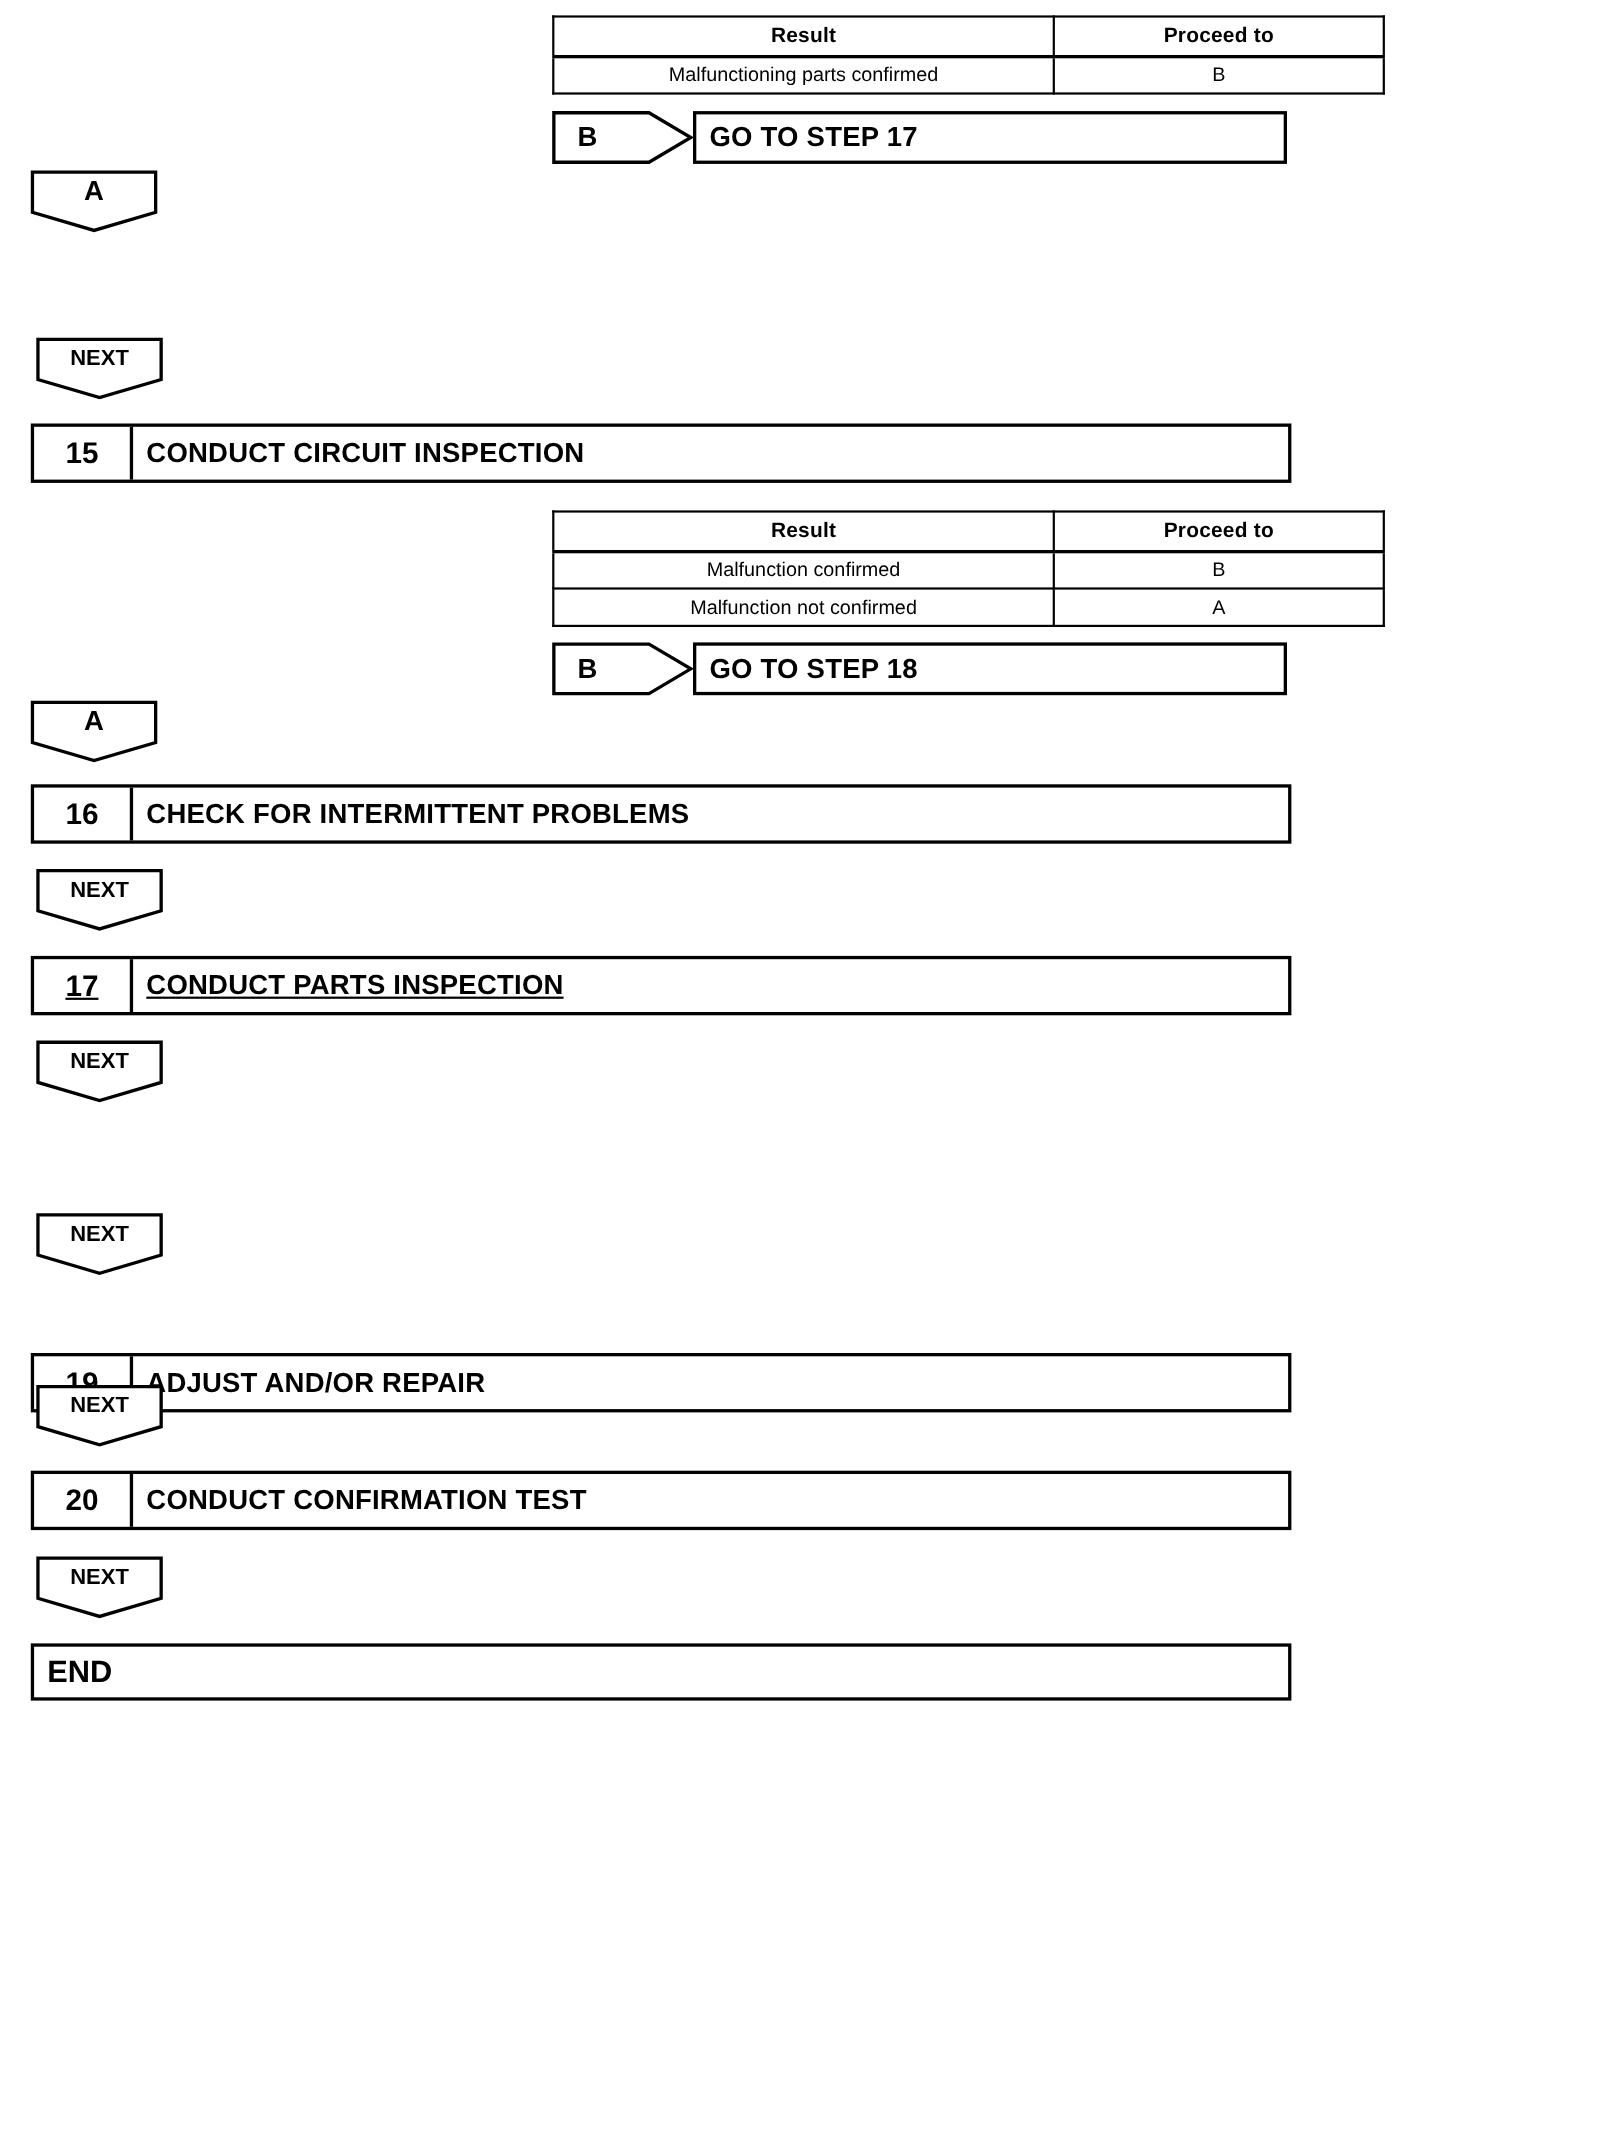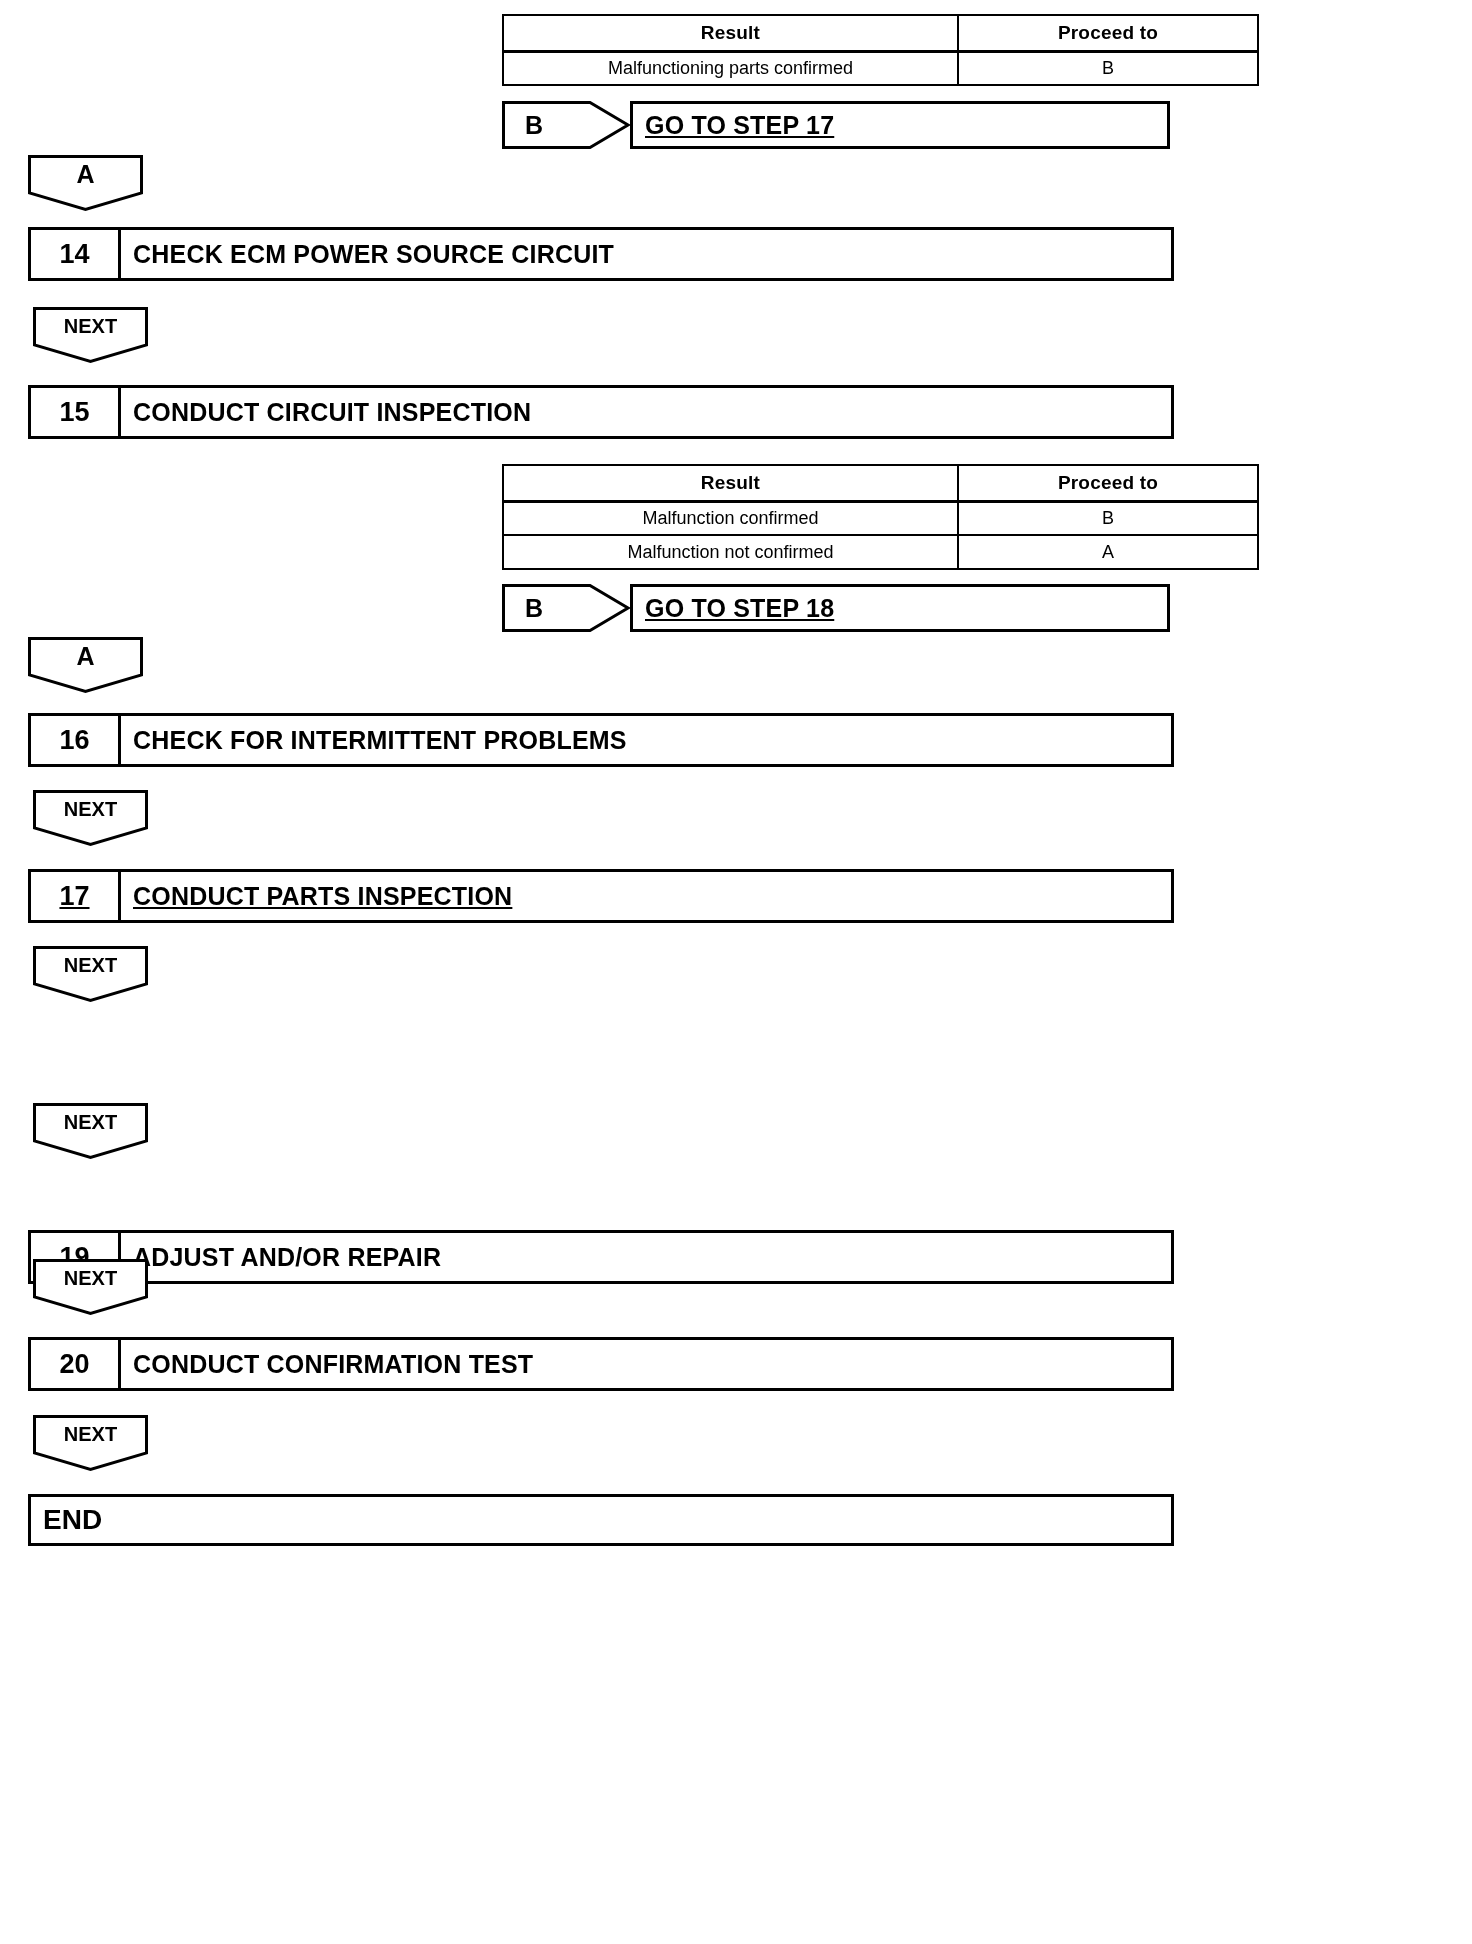--- a/index.html
+++ b/index.html
@@ -162,21 +162,20 @@
     width: 540px;
     height: 48px;
     border: 3px solid #000;
     display: flex;
     align-items: center;
     padding-left: 12px;
     font-size: 25px;
     font-weight: bold;
     background: #fff;
     letter-spacing: .2px;
-    text-decoration: underline;
   }
 </style>
 </head>
 <body>
 
 <div class="page">
 
   <table class="result-table" style="top:14px; left:502px;">
     <tbody>
         <tr class="rt-head-row">
@@ -200,24 +199,20 @@
     <div class="goto-target">GO TO STEP 17</div>
   </div>
 
   <div class="connector wide-a" style="top:155px; left:28px;">
     <svg viewBox="0 0 115 56" preserveAspectRatio="none" aria-hidden="true">
       <path d="M1.5 1.5 H 113.5 V 38 L 57.5 54.5 L 1.5 38 Z" fill="#ffffff" stroke="#000000" stroke-width="3" stroke-linejoin="miter"></path>
     </svg>
     <span class="conn-label">A</span>
   </div>
 
-  <div class="step-box" style="top:227px;">
-    <div class="step-num">14</div>
-    <div class="step-title">CHECK ECM POWER SOURCE CIRCUIT</div>
-  </div>
 
   <div class="connector" style="top:307px; left:33px;">
     <svg viewBox="0 0 115 56" preserveAspectRatio="none" aria-hidden="true">
       <path d="M1.5 1.5 H 113.5 V 38 L 57.5 54.5 L 1.5 38 Z" fill="#ffffff" stroke="#000000" stroke-width="3" stroke-linejoin="miter"></path>
     </svg>
     <span class="conn-label">NEXT</span>
   </div>
 
   <div class="step-box" style="top:385px;">
     <div class="step-num">15</div>

